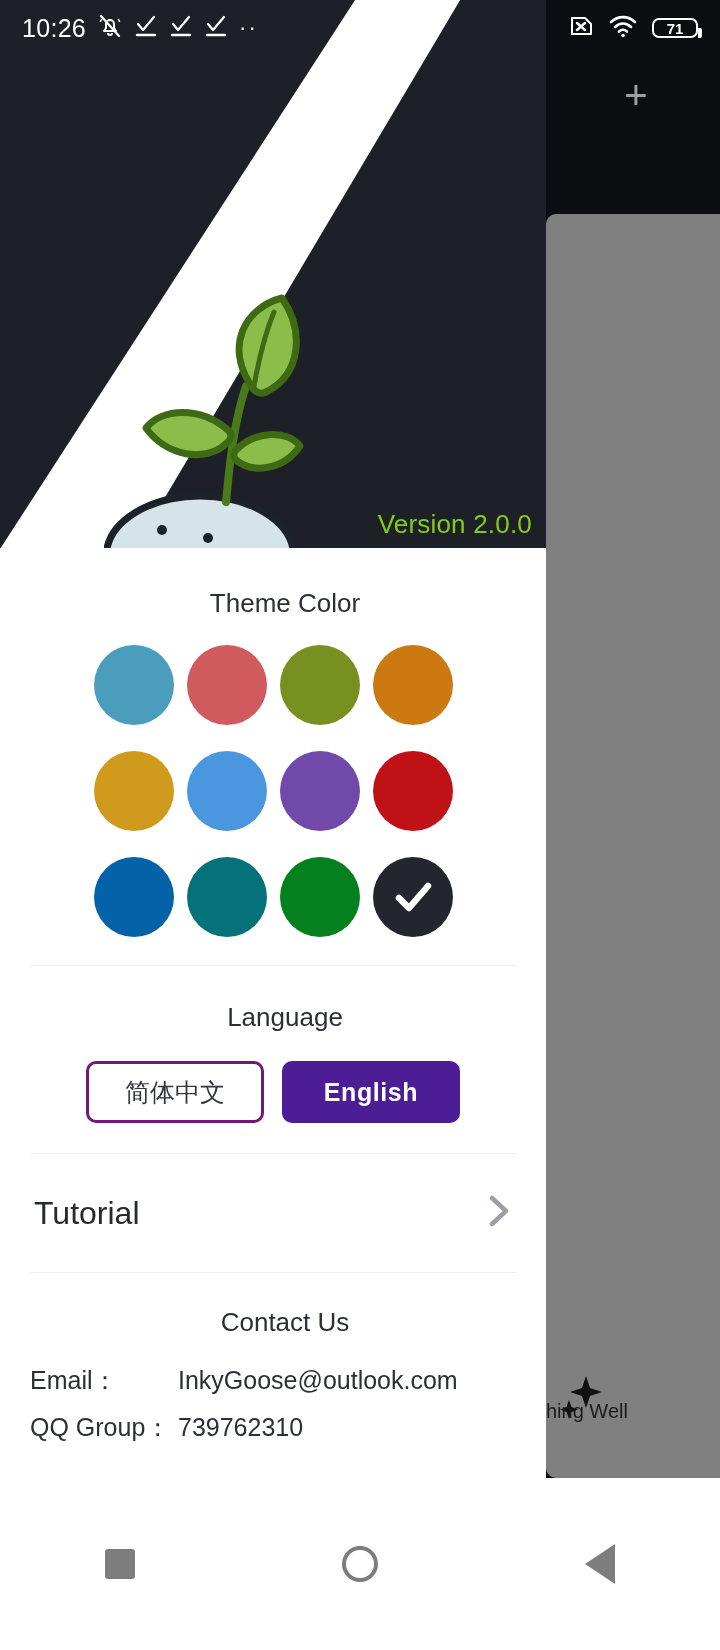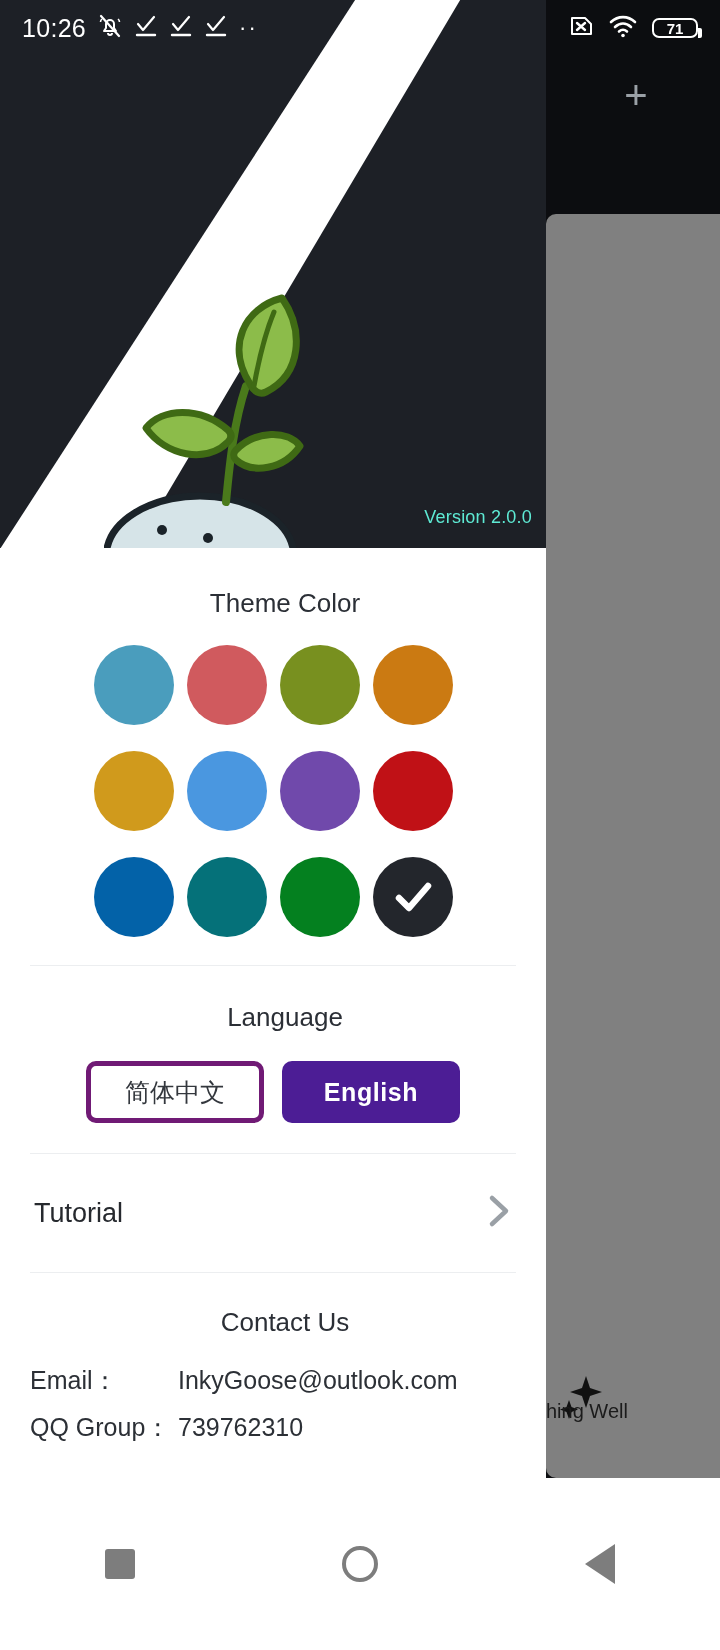--- a/index.html
+++ b/index.html
@@ -52,22 +52,22 @@
     position: absolute; left: 0; top: 0; width: 546px; height: 548px;
     background: #1d2026;
     overflow: hidden;
   }
   .splash-band {
     position: absolute;
     left: -40px; top: -20px;
     width: 560px; height: 600px;
   }
   .splash-version {
-    position: absolute; right: 14px; bottom: 20px;
-    font-size: 18px; color: #5eead4; letter-spacing: .2px;
+    position: absolute; right: 14px; bottom: 8px;
+    font-size: 26px; color: #84cc16; letter-spacing: .2px;
   }
 
   
   .sheet {
     position: absolute; left: 0; top: 548px; width: 546px; height: 930px;
     background: #ffffff;
     overflow: hidden;
   }
 
   .section-title {
@@ -110,36 +110,36 @@
   }
   .lang-btn {
     width: 178px; height: 62px;
     border-radius: 10px;
     display: flex; align-items: center; justify-content: center;
     font-size: 25px;
     cursor: pointer;
   }
   .lang-btn.inactive {
     background: #fff; color: #33373d;
-    border: 5px solid #701a75;
+    border: 3px solid #701a75;
   }
   .lang-btn.active {
     background: #4c1d95; color: #ffffff;
     font-weight: bold;
     letter-spacing: .6px;
   }
 
   
   .tutorial-row {
     height: 118px;
     padding: 0 34px;
     display: flex; align-items: center; justify-content: space-between;
     cursor: pointer;
   }
-  .tutorial-label { font-size: 27px; color: #26292e; }
+  .tutorial-label { font-size: 32px; color: #26292e; }
   .chev { color: #9aa0a6; }
 
   
   .contact-wrap { padding: 34px 0 0; }
   .contact-list { margin-top: 26px; padding: 0 30px; }
   .contact-line {
     display: flex; align-items: baseline;
     margin-bottom: 14px;
     white-space: nowrap;
   }

